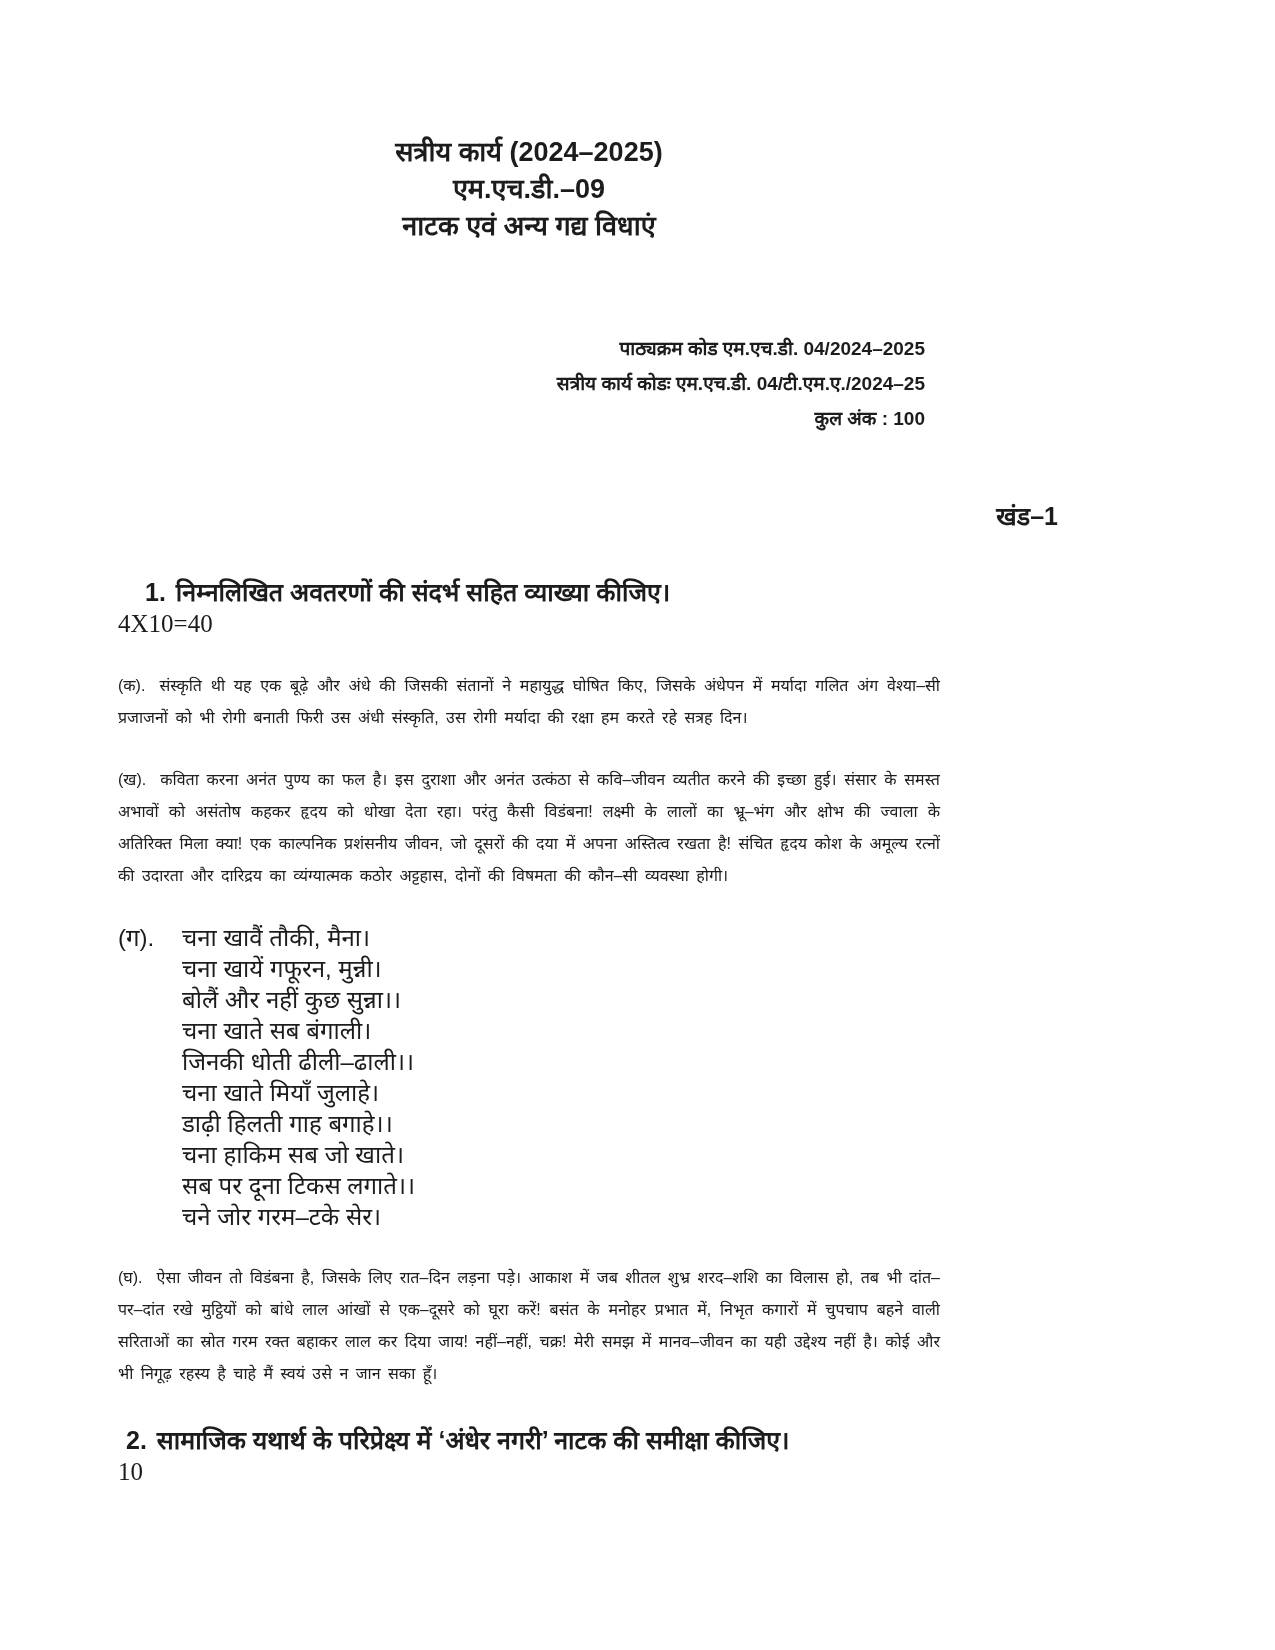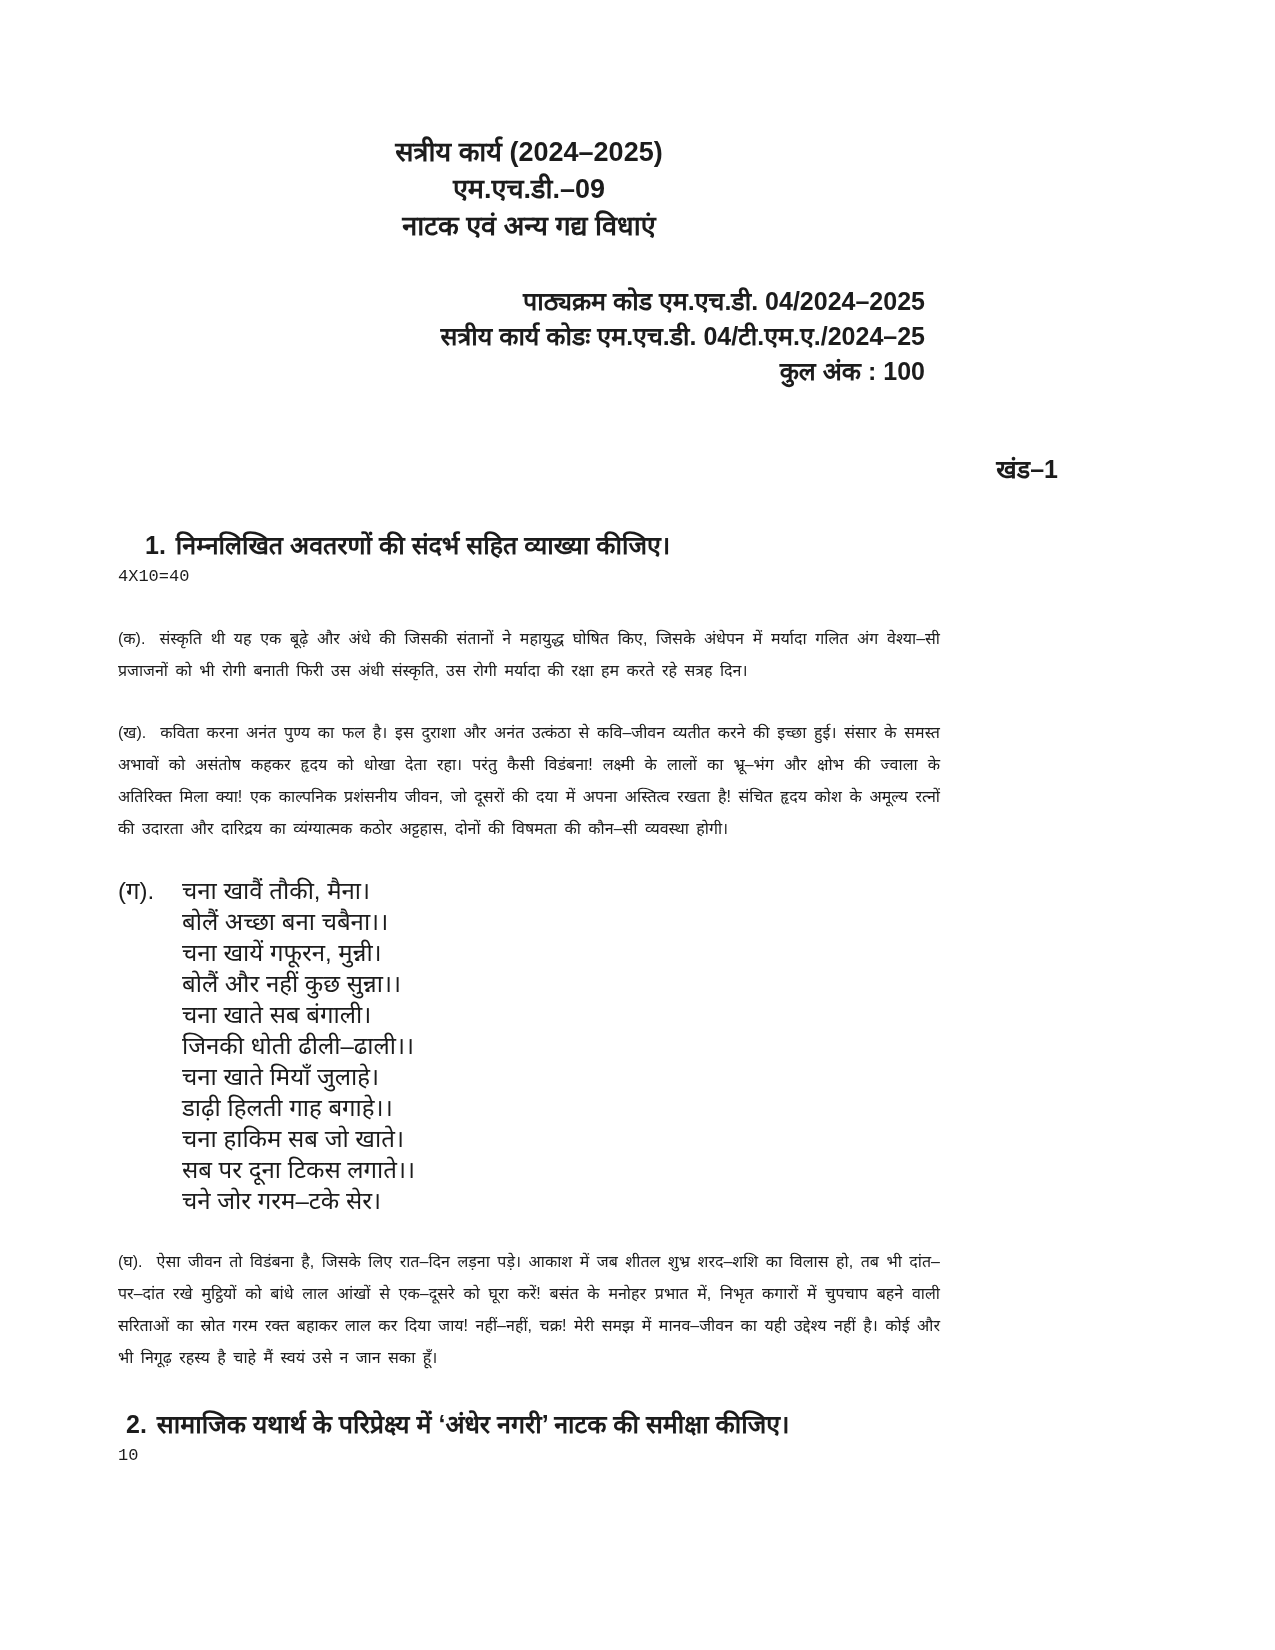--- a/index.html
+++ b/index.html
@@ -18,25 +18,25 @@
     box-sizing: border-box;
   }
   .title-block {
     padding-top: 134px;
     text-align: center;
     font-weight: bold;
     font-size: 27px;
     line-height: 37px;
   }
   .meta-block {
-    margin-top: 39px;
+    margin-top: 86px;
     padding-right: 133px;
     text-align: right;
     font-weight: bold;
-    font-size: 25px;
+    font-size: 19px;
     line-height: 35px;
   }
   .section-heading {
     margin-top: 64px;
     text-align: right;
     font-weight: bold;
     font-size: 25px;
     line-height: 32px;
   }
   .content {
@@ -52,23 +52,23 @@
     line-height: 32px;
     flex-direction: column;
   }
   .question-row .q-left {
     padding-left: 27px;
   }
   .question-row .q-num {
     margin-right: 10px;
   }
   .marks {
-    font-family: Liberation Mono, monospace;
+    font-family: Liberation Serif, serif;
     font-weight: normal;
-    font-size: 17px;
+    font-size: 25px;
     white-space: nowrap;
   }
   .q1-marks { margin-right: -32px; }
   .passage {
     margin-top: 30px;
     font-size: 16px;
     line-height: 32px;
     text-align: justify;
     word-spacing: 3px;
   }
@@ -136,21 +136,20 @@
 
     <div class="passage">
       <span class="p-label">(ख).</span><span>कविता करना अनंत पुण्य का फल है। इस दुराशा और अनंत उत्कंठा से कवि–जीवन व्यतीत करने की इच्छा हुई। संसार के समस्त अभावों को असंतोष कहकर हृदय को धोखा देता रहा। परंतु कैसी विडंबना! लक्ष्मी के लालों का भ्रू–भंग और क्षोभ की ज्वाला के अतिरिक्त मिला क्या! एक काल्पनिक प्रशंसनीय जीवन, जो दूसरों की दया में अपना अस्तित्व रखता है! संचित हृदय कोश के अमूल्य रत्नों की उदारता और दारिद्रय का व्यंग्यात्मक कठोर अट्टहास, दोनों की विषमता की कौन–सी व्यवस्था होगी।</span>
     </div>
 
     <div class="poem">
       <div class="poem-first">
         <span class="p-label">(ग).</span>
         <span>चना खावैं तौकी, मैना।</span>
       </div>
-      <div class="poem-line-indent">बोलैं अच्छा बना चबैना।।</div>
       <div class="poem-line-indent">चना खायें गफूरन, मुन्नी।</div>
       <div class="poem-line-indent">बोलैं और नहीं कुछ सुन्ना।।</div>
       <div class="poem-line-indent">चना खाते सब बंगाली।</div>
       <div class="poem-line-indent">जिनकी धोती ढीली–ढाली।।</div>
       <div class="poem-line-indent">चना खाते मियाँ जुलाहे।</div>
       <div class="poem-line-indent">डाढ़ी हिलती गाह बगाहे।।</div>
       <div class="poem-line-indent">चना हाकिम सब जो खाते।</div>
       <div class="poem-line-indent">सब पर दूना टिकस लगाते।।</div>
       <div class="poem-line-indent">चने जोर गरम–टके सेर।</div>
     </div>

